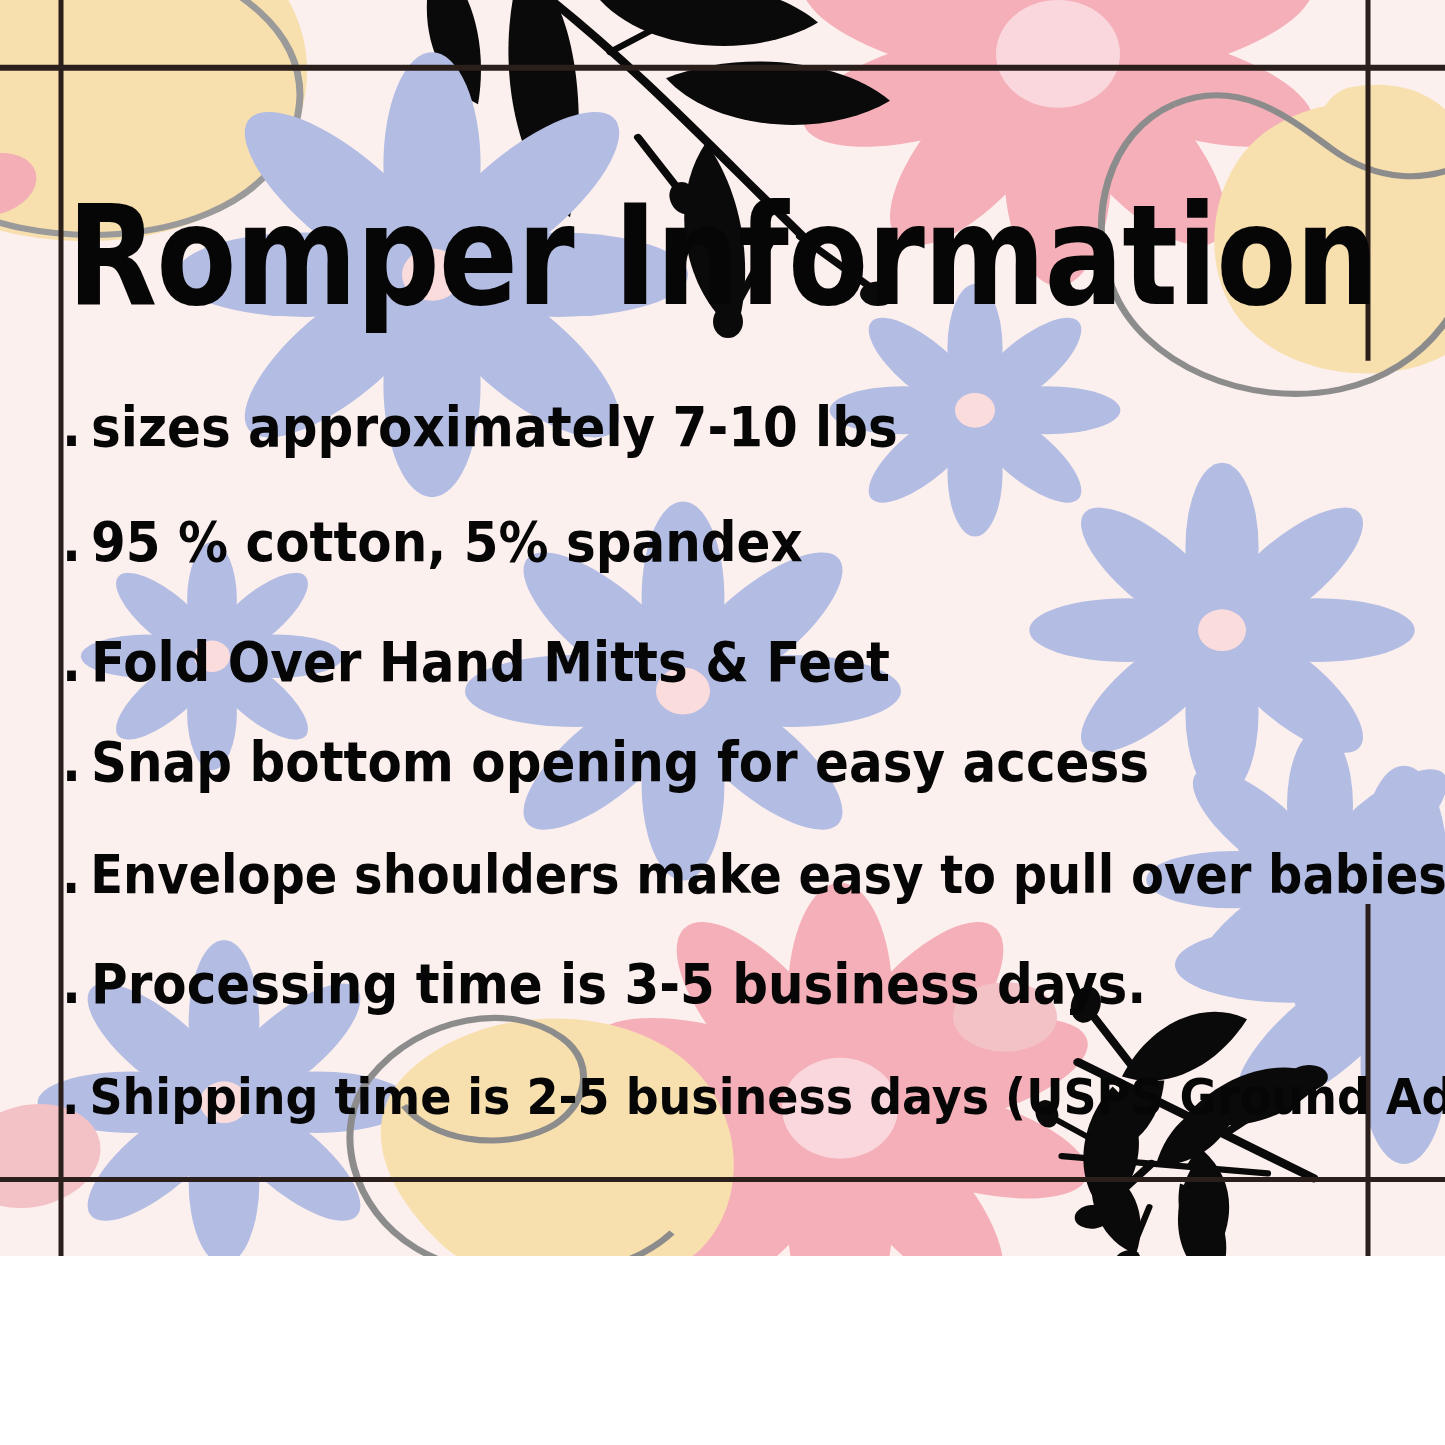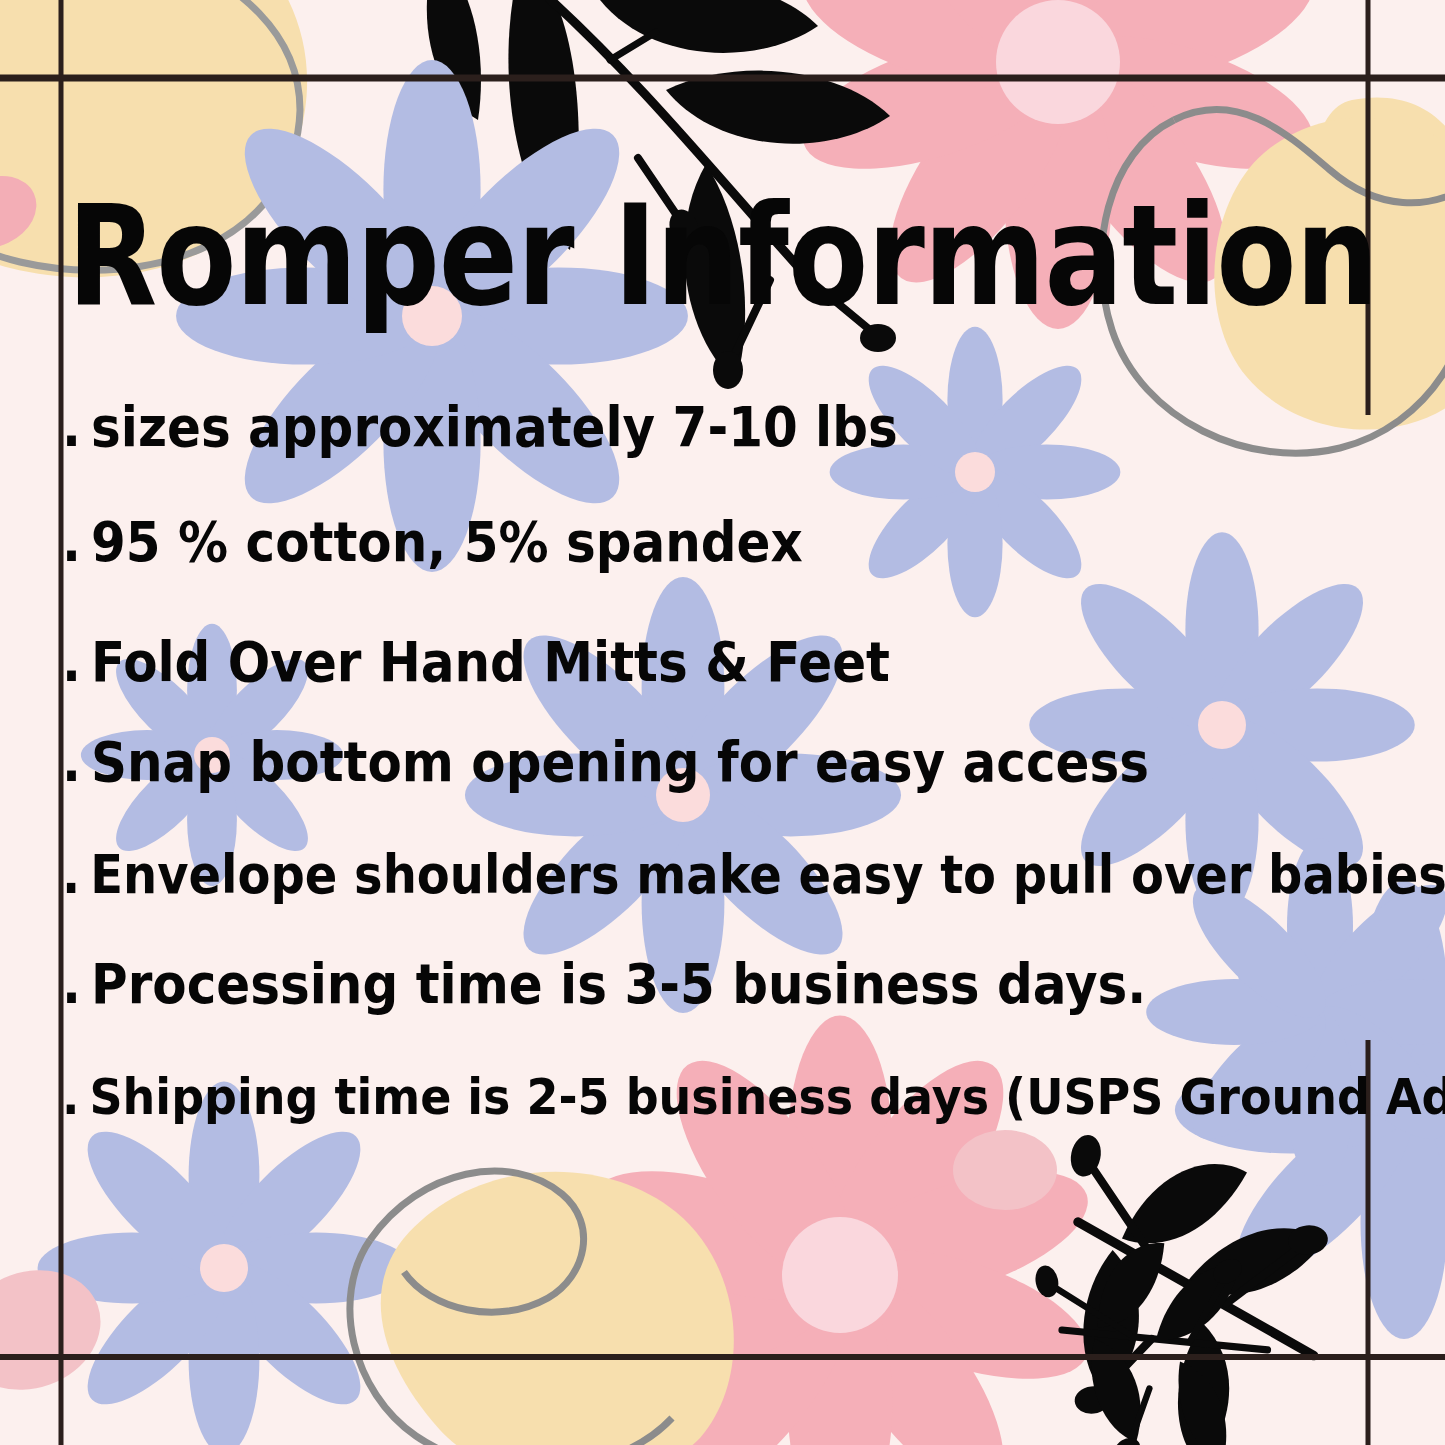--- a/index.html
+++ b/index.html
@@ -4,21 +4,21 @@
 <style>
   * { margin:0; padding:0; box-sizing:border-box; }
   html,body{ background:#ffffff; }
   body{
     font-family:"DejaVu Sans", sans-serif;
   }
 
   #poster{
     position:relative;
     width:1445px;
-    height:1445px;
+    height:1256px;
     overflow:hidden;
     background:#fcf0ee;
   }
 
   
   .deco{
     position:absolute;
     inset:0;
     width:100%;
     height:100%;

